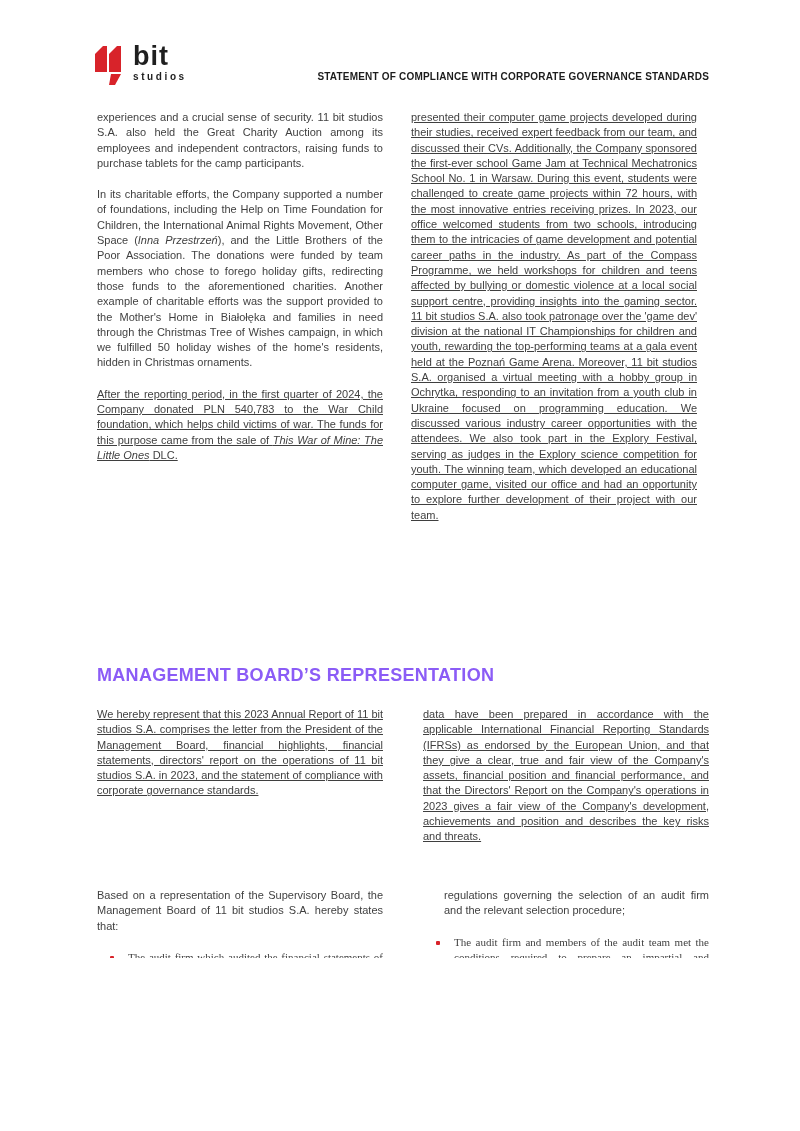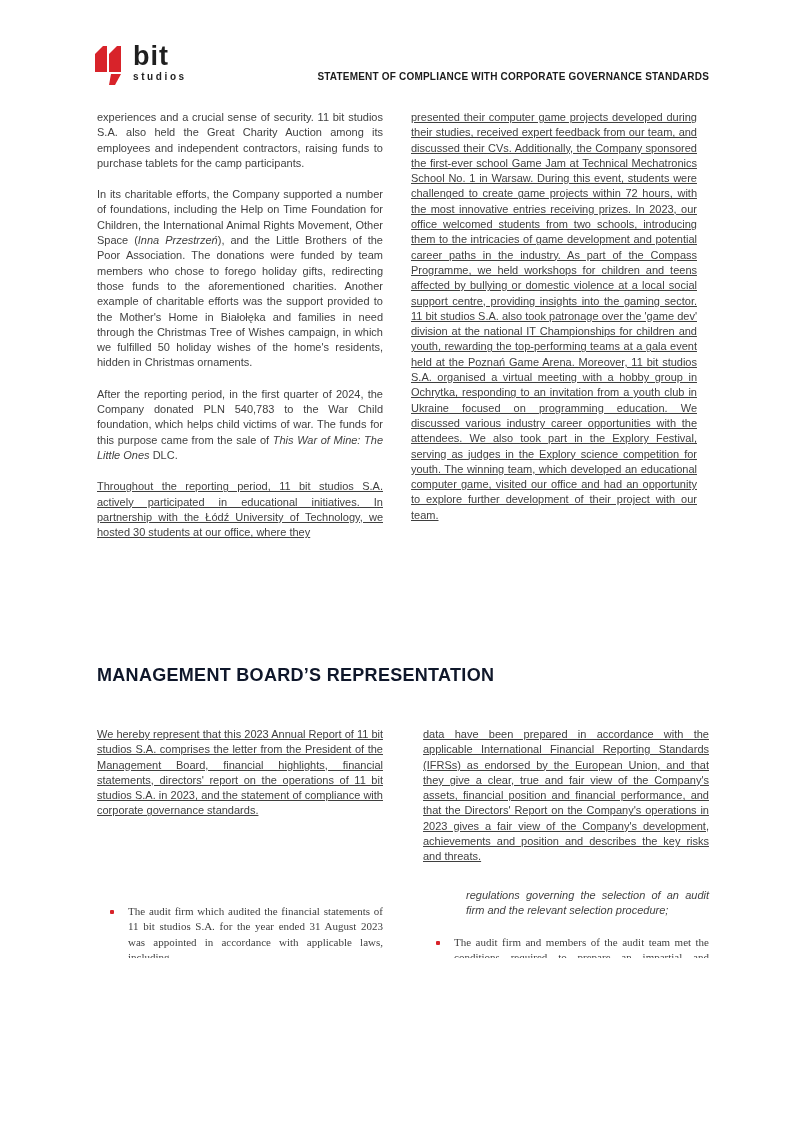--- a/index.html
+++ b/index.html
@@ -37,39 +37,39 @@
   .col { width: 286px; flex: none; }
   .para {
     margin: 0 0 16px 0;
     font-size: 11px; line-height: 15.3px;
     text-align: justify;
   }
   .para:last-child { margin-bottom: 0; text-decoration: underline; }
   .para em { font-style: italic; }
 
   .section1 { top: 110px; gap: 28px; }
-  .section2 { top: 707px; margin-top: 20px; }
+  .section2 { top: 707px; }
   .section3 { top: 888px; }
 
   .section-heading {
     position: absolute; left: 97px; top: 665px;
-    font-size: 18px; font-weight: 800; color: #0f172a; letter-spacing: 0.3px;
+    font-size: 18px; font-weight: 800; color: #8b5cf6; letter-spacing: 0.3px;
   }
 
   
   .bullet-item { display: flex; margin-top: 16px; }
   .bullet-marker {
     flex: none; width: 4px; height: 4px; border-radius: 1px;
     background: var(--accent); margin: 6px 0 0 13px;
   }
   .bullet-text {
     flex: 1; margin-left: 14px;
     font-size: 11px; line-height: 15.3px; text-align: justify; font-family: Liberation Serif, serif;
   }
-  .continuation { margin-left: 43px; font-style: italic; }
+  .continuation { margin-left: 21px; }
 
   
   .page-badge {
     position: absolute; left: 0; top: 1070px;
     width: 79px; height: 26px;
     background: var(--accent);
     clip-path: polygon(0 0, 100% 0, 100% 54%, 87% 100%, 0 100%);
     color: #bef264; font-size: 14px; font-weight: 700;
     display: flex; align-items: center; justify-content: flex-end;
     padding-right: 14px; box-sizing: border-box;
@@ -97,40 +97,40 @@
       <div class="logo-studios">studios</div>
     </div>
   </div>
   <div class="header-title">STATEMENT OF COMPLIANCE WITH CORPORATE GOVERNANCE STANDARDS</div>
 
   <div class="cols section1">
     <div class="col">
       <p class="para"><span>experiences and a crucial sense of security. 11 bit studios S.A. also held the Great Charity Auction among its employees and independent contractors, raising funds to purchase tablets for the camp participants.</span></p>
       <p class="para"><span>In its charitable efforts, the Company supported a number of foundations, including the Help on Time Foundation for Children, the International Animal Rights Movement, Other Space (</span><em>Inna Przestrzeń</em><span>), and the Little Brothers of the Poor Association. The donations were funded by team members who chose to forego holiday gifts, redirecting those funds to the aforementioned charities. Another example of charitable efforts was the support provided to the Mother's Home in Białołęka and families in need through the Christmas Tree of Wishes campaign, in which we fulfilled 50 holiday wishes of the home's residents, hidden in Christmas ornaments.</span></p>
       <p class="para"><span>After the reporting period, in the first quarter of 2024, the Company donated PLN 540,783 to the War Child foundation, which helps child victims of war. The funds for this purpose came from the sale of </span><em>This War of Mine: The Little Ones</em><span> DLC.</span></p>
-      <p class="para"><span>Throughout the reporting period, 11 bit studios S.A. actively participated in educational initiatives. In partnership with the Łódź University of Technology, we hosted 30 students at our office, where they</span></p>
     </div>
     <div class="col">
       <p class="para"><span>presented their computer game projects developed during their studies, received expert feedback from our team, and discussed their CVs. Additionally, the Company sponsored the first-ever school Game Jam at Technical Mechatronics School No. 1 in Warsaw. During this event, students were challenged to create game projects within 72 hours, with the most innovative entries receiving prizes. In 2023, our office welcomed students from two schools, introducing them to the intricacies of game development and potential career paths in the industry. As part of the Compass Programme, we held workshops for children and teens affected by bullying or domestic violence at a local social support centre, providing insights into the gaming sector. 11 bit studios S.A. also took patronage over the 'game dev' division at the national IT Championships for children and youth, rewarding the top-performing teams at a gala event held at the Poznań Game Arena. Moreover, 11 bit studios S.A. organised a virtual meeting with a hobby group in Ochrytka, responding to an invitation from a youth club in Ukraine focused on programming education. We discussed various industry career opportunities with the attendees. We also took part in the Explory Festival, serving as judges in the Explory science competition for youth. The winning team, which developed an educational computer game, visited our office and had an opportunity to explore further development of their project with our team.</span></p>
     </div>
   </div>
 
   <div class="section-heading">MANAGEMENT BOARD’S REPRESENTATION</div>
 
   <div class="cols section2">
     <div class="col">
       <p class="para"><span>We hereby represent that this 2023 Annual Report of 11 bit studios S.A. comprises the letter from the President of the Management Board, financial highlights, financial statements, directors' report on the operations of 11 bit studios S.A. in 2023, and the statement of compliance with corporate governance standards.</span></p>
     </div>
     <div class="col">
       <p class="para"><span>data have been prepared in accordance with the applicable International Financial Reporting Standards (IFRSs) as endorsed by the European Union, and that they give a clear, true and fair view of the Company's assets, financial position and financial performance, and that the Directors' Report on the Company's operations in 2023 gives a fair view of the Company's development, achievements and position and describes the key risks and threats.</span></p>
     </div>
   </div>
 
   <div class="cols section3">
     <div class="col">
+      <p class="para"><span>Based on a representation of the Supervisory Board, the Management Board of 11 bit studios S.A. hereby states that:</span></p>
       <div class="bullet-item">
         <span class="bullet-marker"></span>
         <div class="bullet-text">The audit firm which audited the financial statements of 11 bit studios S.A. for the year ended 31 August 2023 was appointed in accordance with applicable laws, including</div>
       </div>
     </div>
     <div class="col">
       <p class="para continuation"><span>regulations governing the selection of an audit firm and the relevant selection procedure;</span></p>
       <div class="bullet-item">
         <span class="bullet-marker"></span>
         <div class="bullet-text">The audit firm and members of the audit team met the conditions required to prepare an impartial and independent audit report on full-year financial statements in accordance with applicable laws, professional standards and rules of ethics;</div>

